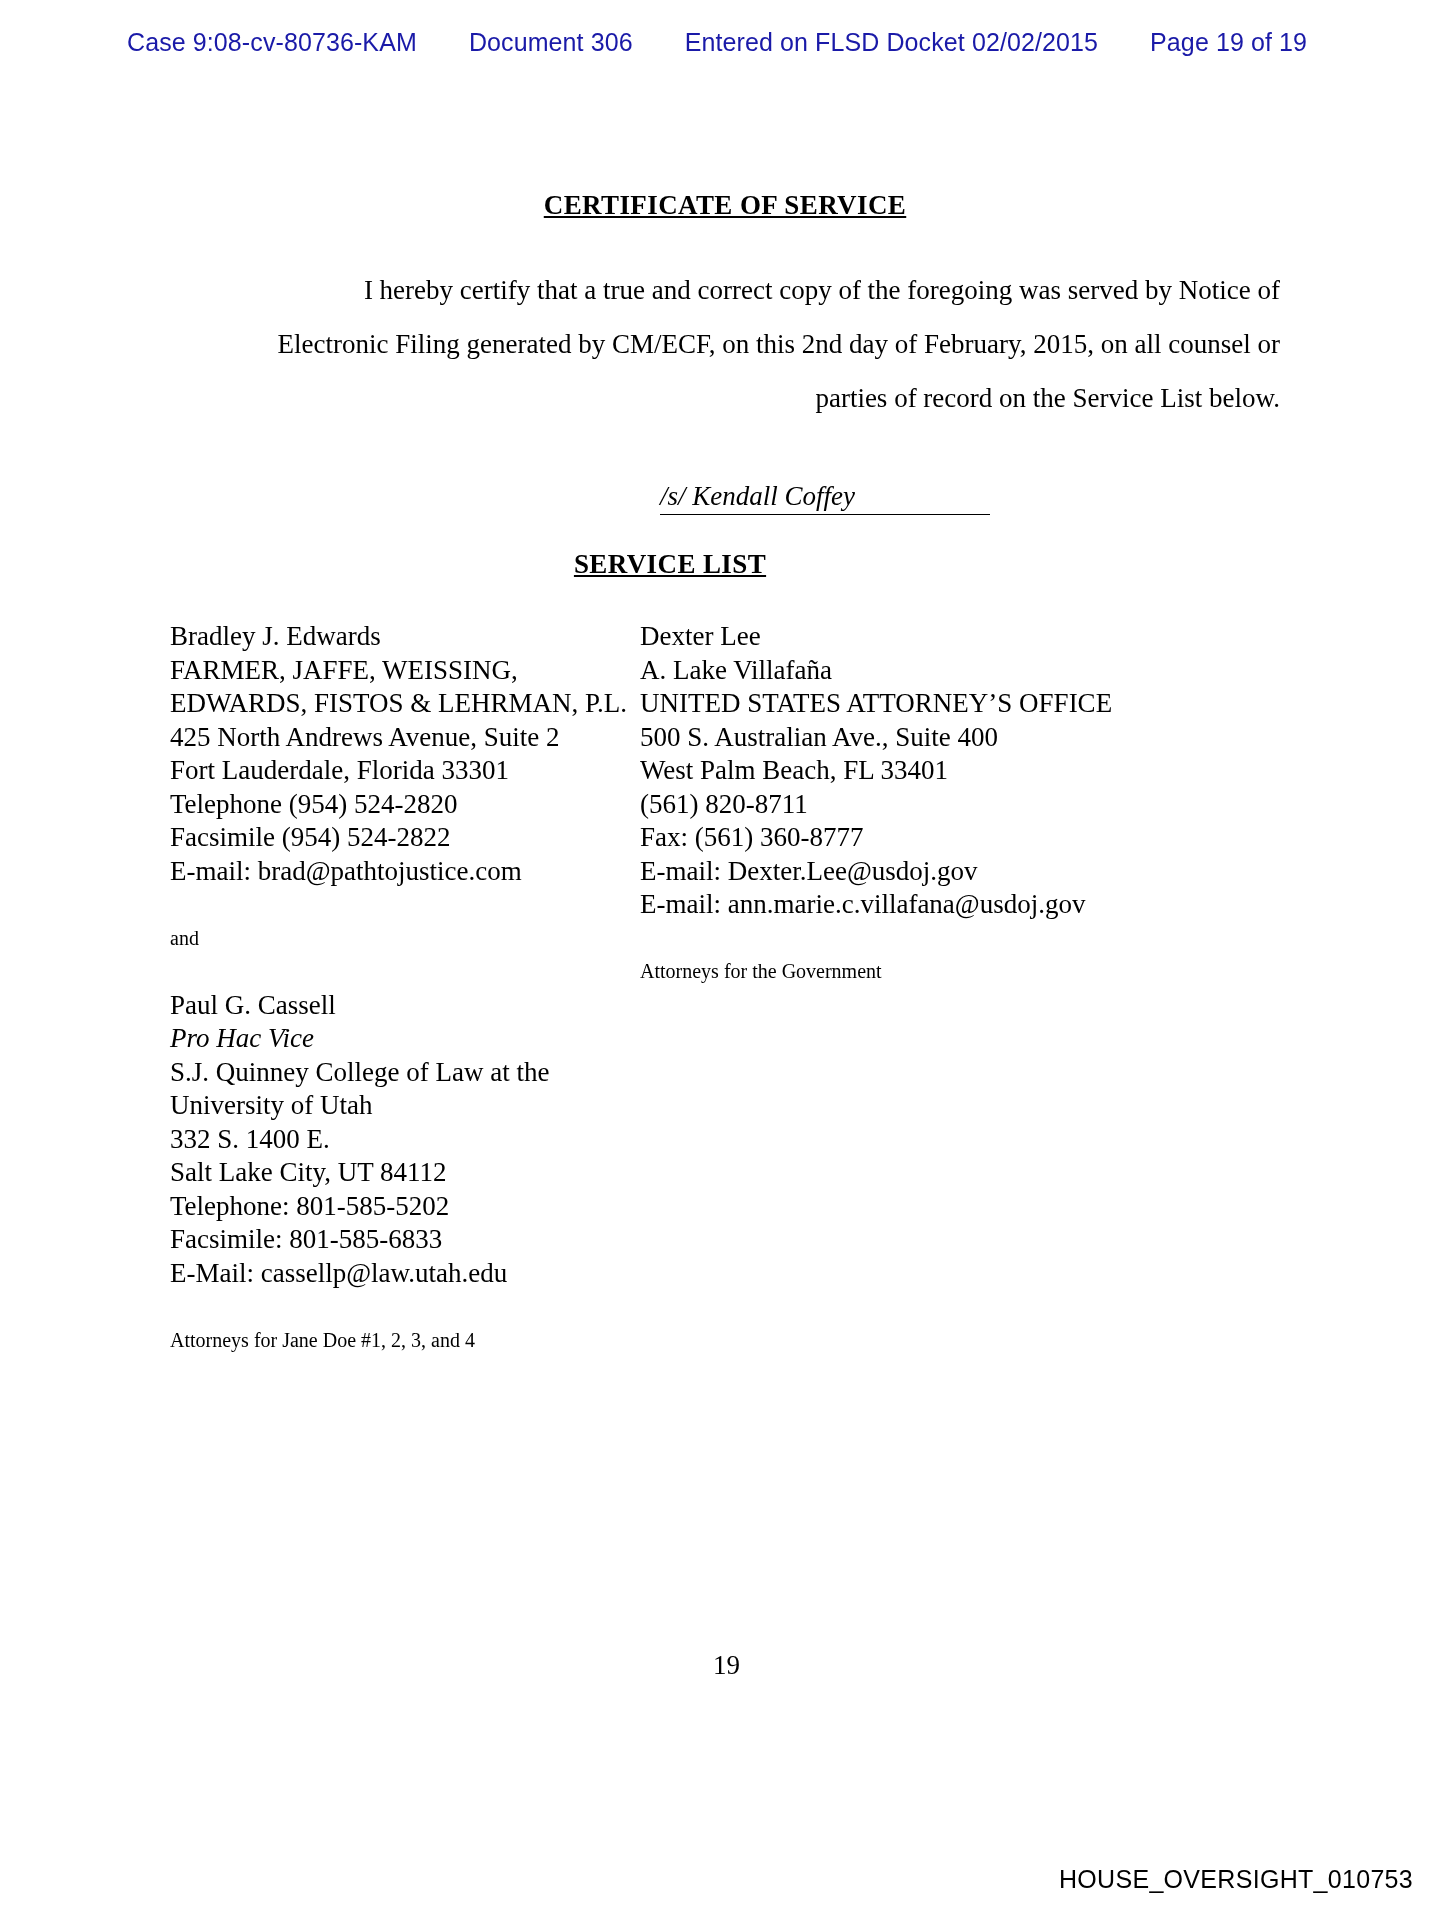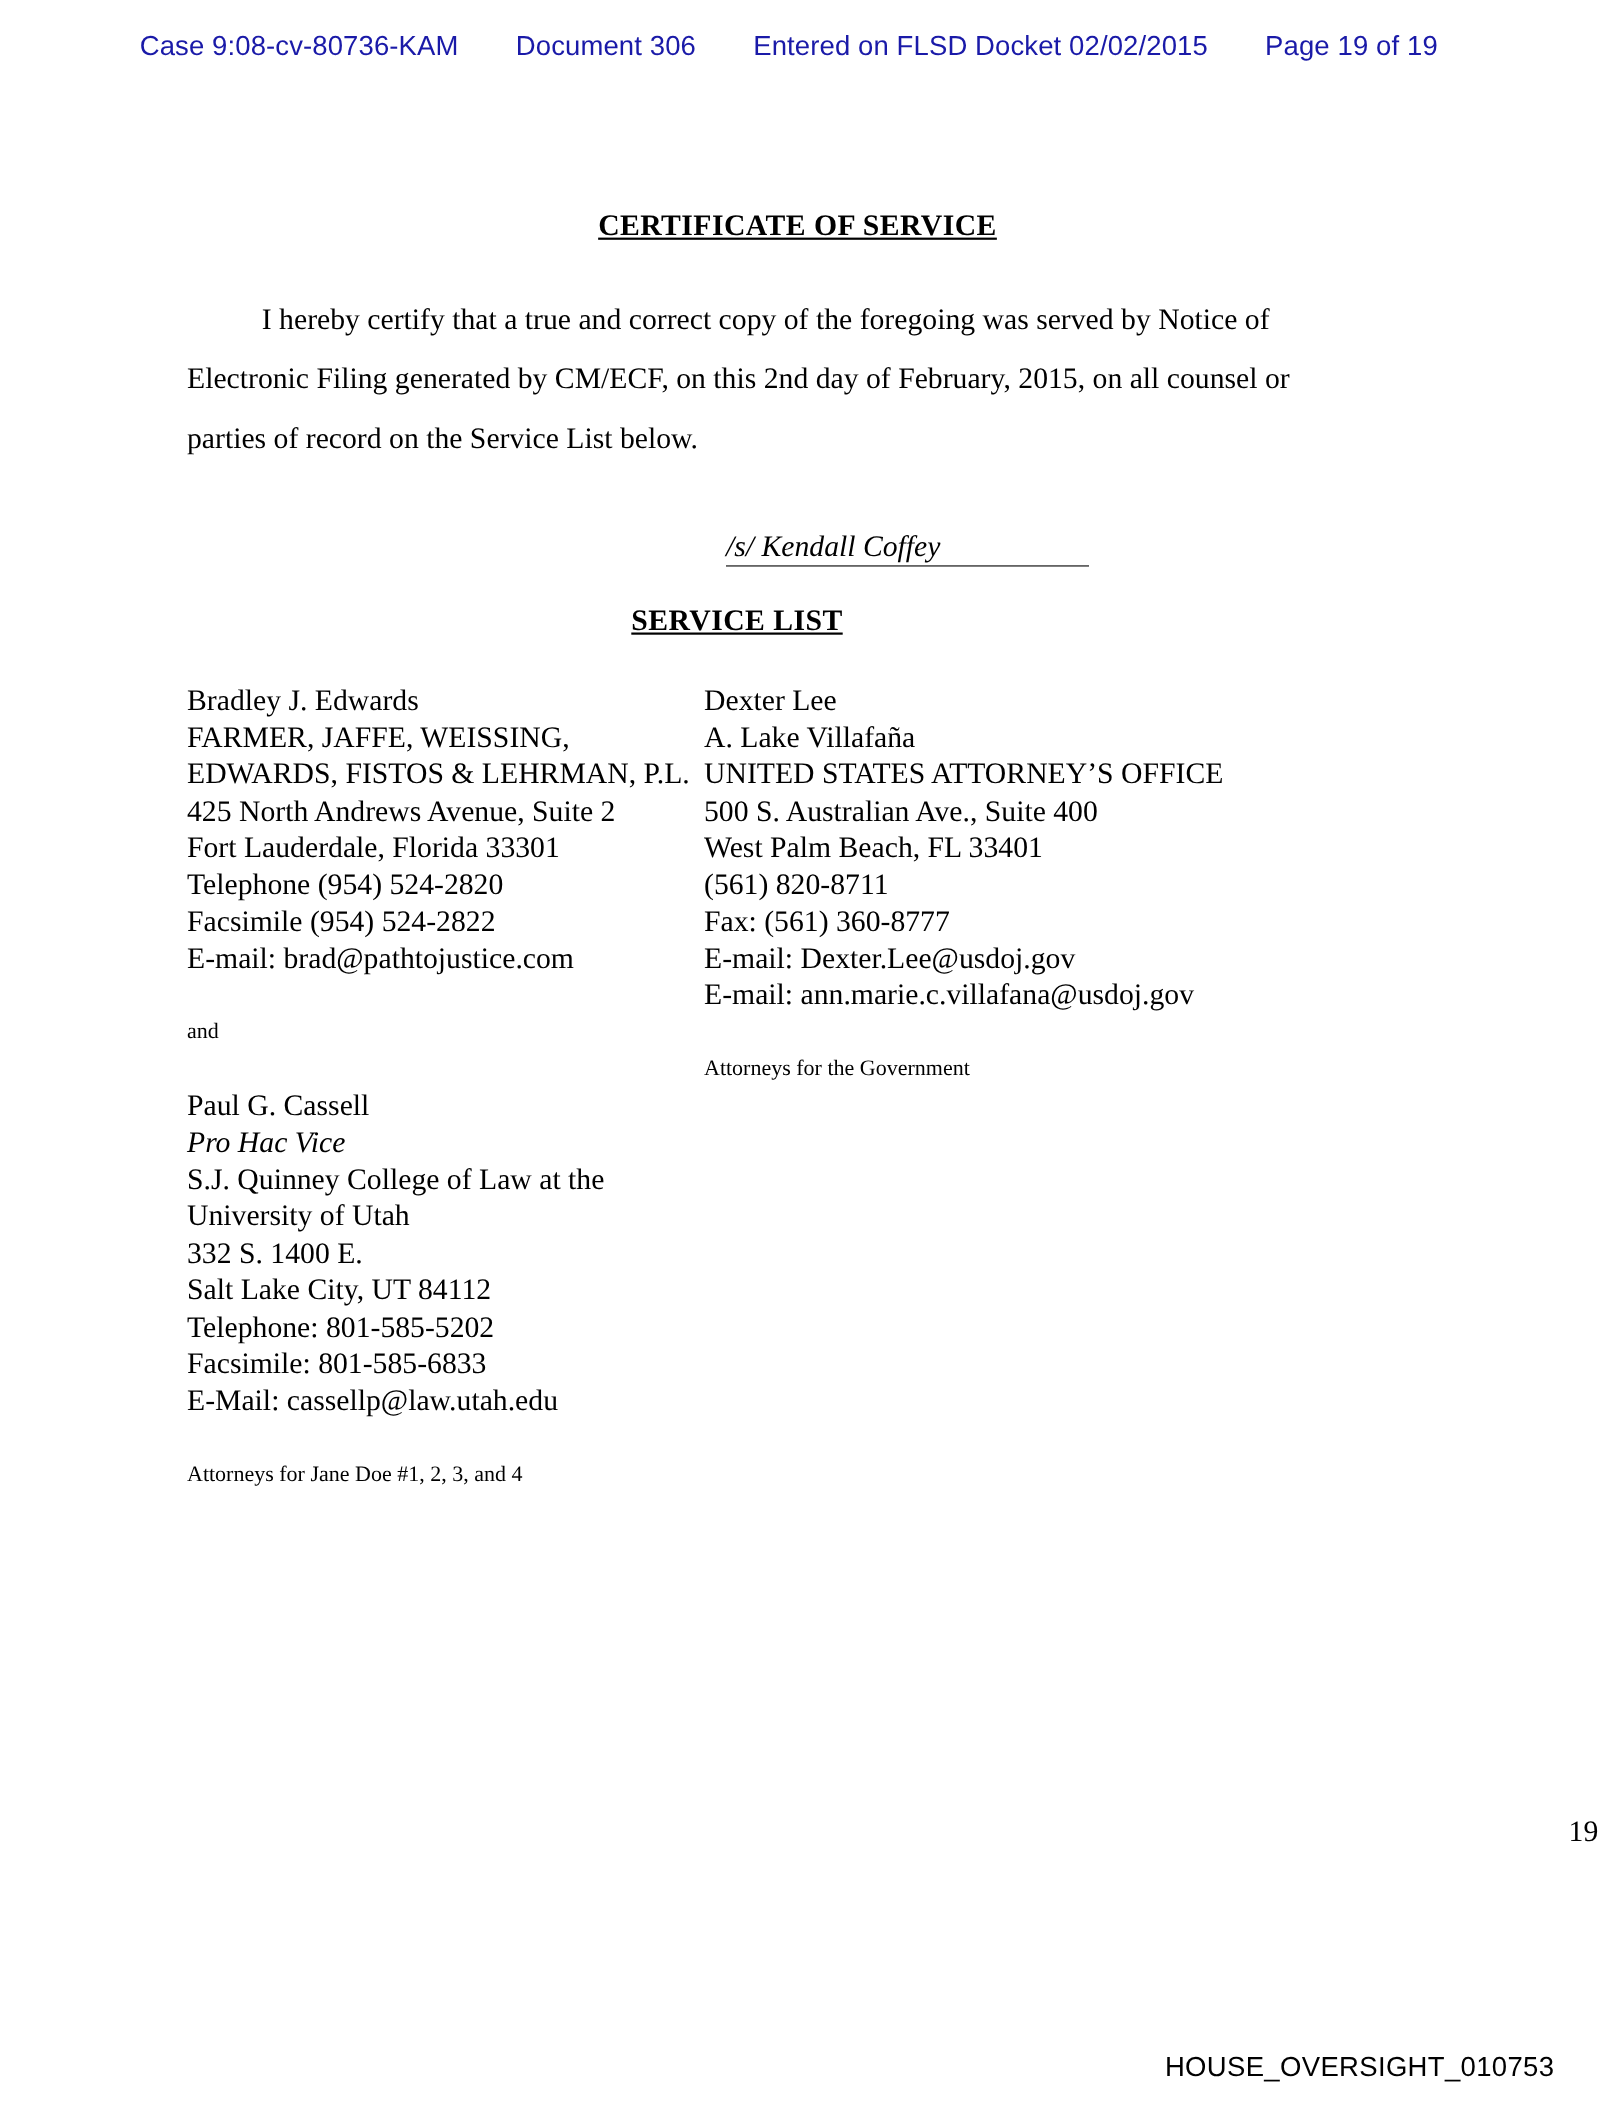--- a/index.html
+++ b/index.html
@@ -50,21 +50,21 @@
     font-weight: bold;
     text-decoration: underline;
     letter-spacing: 0.4px;
   }
   .heading.cert { margin: 0 0 42px 0; }
 
   p.body-para {
     font-size: 27px;
     line-height: 54px;
     margin: 0;
-    text-align: left;
+    text-align: right;
   }
   p.body-para .indent { display: inline-block; width: 68px; }
 
   .signature-wrap {
     margin-top: 56px;
     text-align: left;
     padding-left: 490px;
   }
   .signature {
     display: inline-block;
@@ -100,21 +100,21 @@
     font-size: 20px;
     line-height: 33.5px;
   }
 
   
   .page-number {
     position: absolute;
     top: 1650px;
     left: 0;
     width: 1453px;
-    text-align: right;
+    text-align: center;
     font-size: 27px;
   }
 
   
   .bates {
     position: absolute;
     bottom: 26px;
     right: 40px;
     font-family: "Liberation Sans", sans-serif;
     font-size: 25px;

